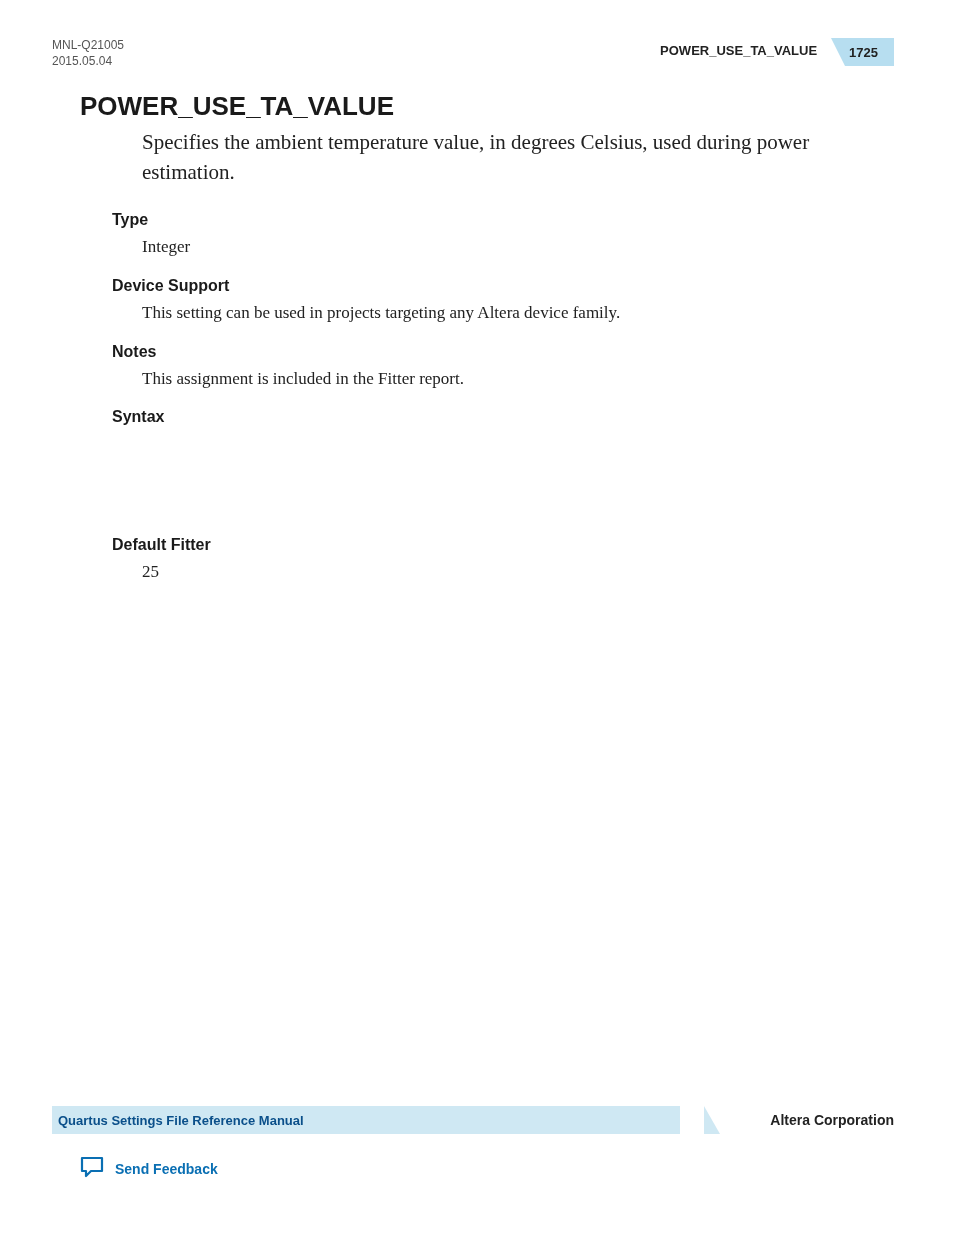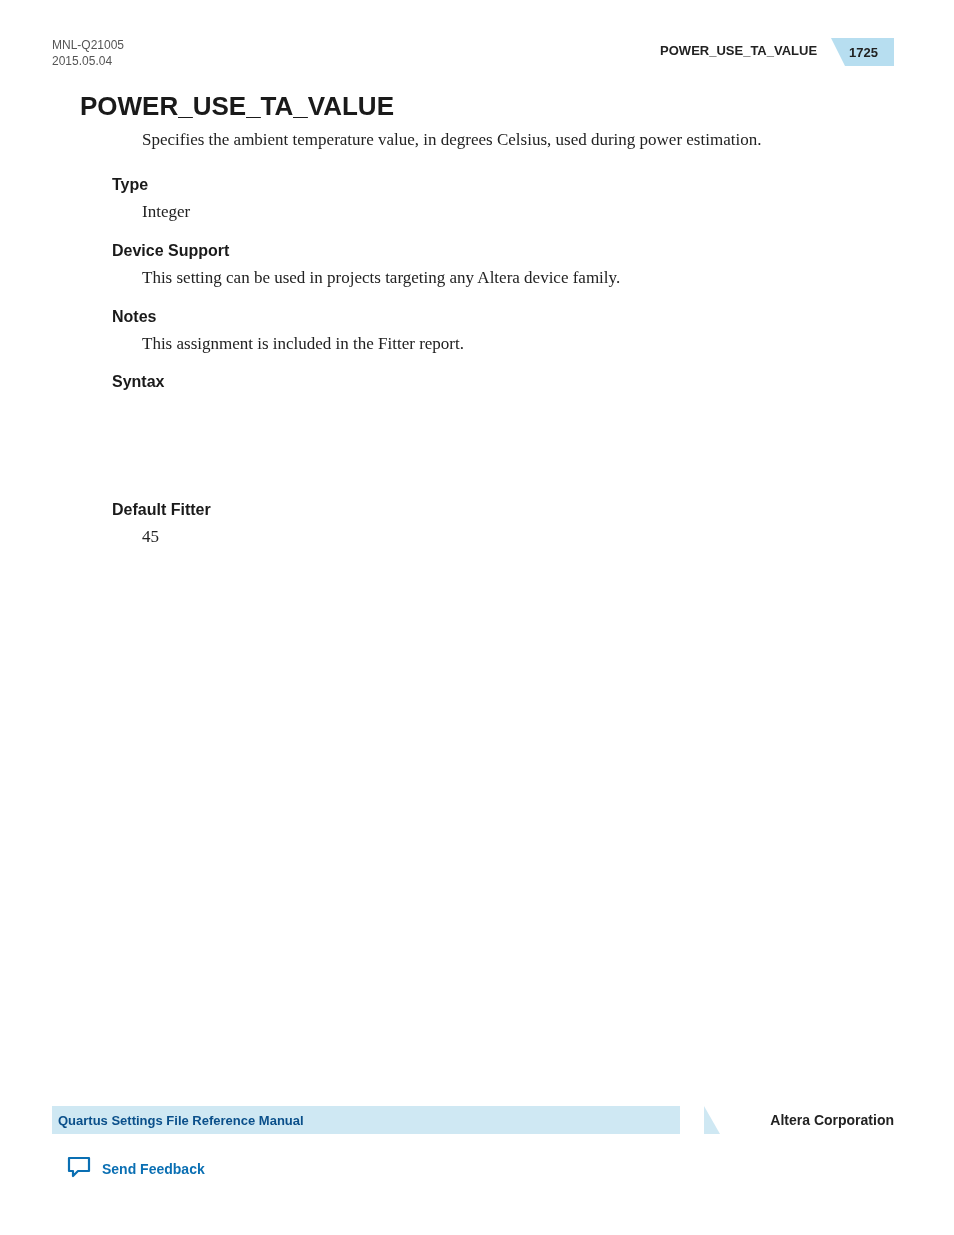--- a/index.html
+++ b/index.html
@@ -69,21 +69,21 @@
     font-size: 26px;
     margin: 22px 0 6px 28px;
     color: #1a1a1a;
   }
   .content {
     margin-left: 60px;
     margin-right: 20px;
   }
   .description {
     font-family: Georgia, "Times New Roman", serif;
-    font-size: 17px;
+    font-size: 21px;
     line-height: 1.4;
     margin: 0 0 24px 30px;
   }
   .section-label {
     font-weight: 700;
     font-size: 16px;
     margin: 18px 0 6px 0;
     color: #1a1a1a;
   }
   .section-body {
@@ -127,21 +127,21 @@
   }
   .footer-right {
     font-weight: 700;
     font-size: 14px;
     color: #222;
     padding-left: 26px;
     white-space: nowrap;
   }
   .feedback-row {
     position: absolute;
-    left: 66px;
+    left: 79px;
     bottom: 52px;
     display: flex;
     align-items: center;
     gap: 10px;
   }
   .feedback-icon {
     color: #0a6fb3;
   }
   .feedback-link {
     font-weight: 700;
@@ -179,21 +179,21 @@
     <div class="section-label">Device Support</div>
     <p class="section-body">This setting can be used in projects targeting any Altera device family.</p>
 
     <div class="section-label">Notes</div>
     <p class="section-body">This assignment is included in the Fitter report.</p>
 
     <div class="section-label">Syntax</div>
     <div class="syntax-spacer"></div>
 
     <div class="section-label">Default Fitter</div>
-    <p class="section-body">45</p>
+    <p class="section-body">25</p>
   </div>
 
   <div class="footer-bar">
     <div class="footer-left">
       <span class="footer-left-text">Quartus Settings File Reference Manual</span>
     </div>
     <div class="footer-slant"></div>
     <div class="footer-right">Altera Corporation</div>
   </div>
 

